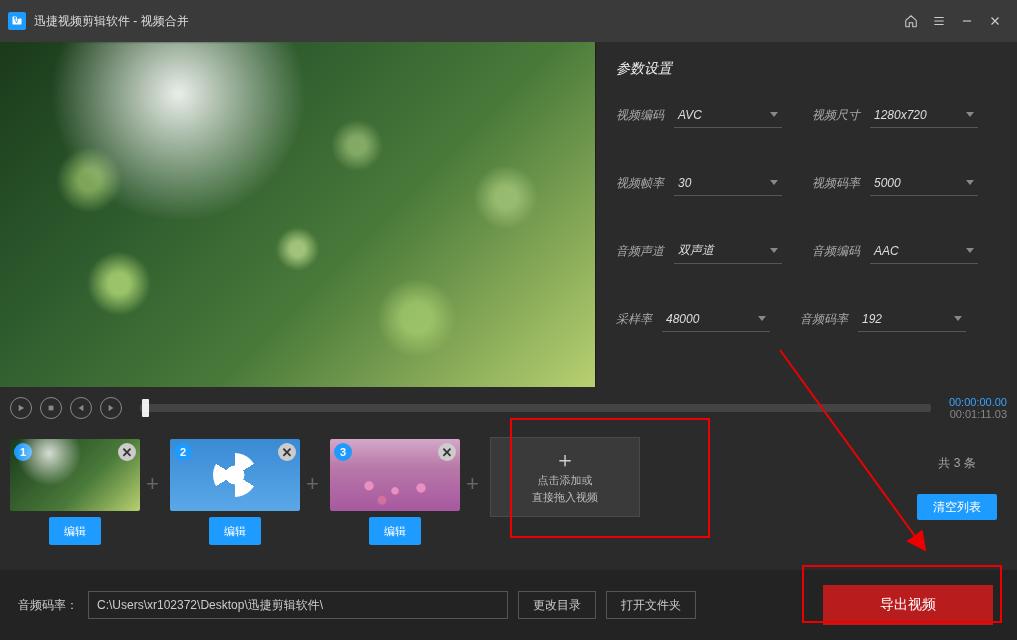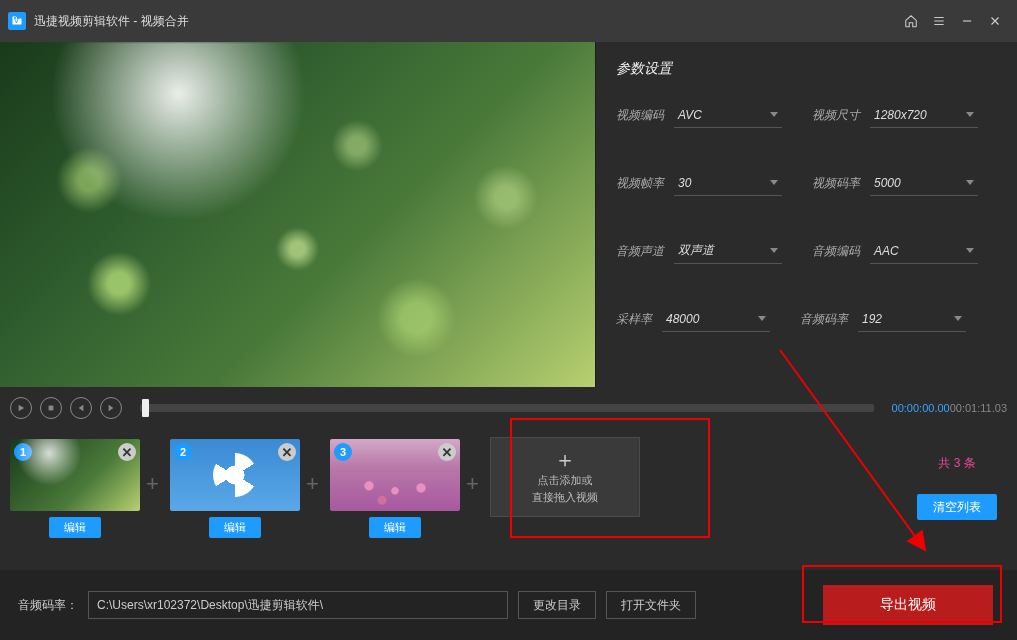--- a/index.html
+++ b/index.html
@@ -37,46 +37,46 @@
 .param-label { font-size: 12px; color: #aaa; white-space: nowrap; }
 .select { width: 108px; height: 26px; background: #2b2b2b; border: none; border-bottom: 1px solid #555; color: #ddd; font-size: 12px; display: flex; align-items: center; justify-content: space-between; padding: 0 4px; cursor: pointer; }
 .select .chev { width: 0; height: 0; border-left: 4px solid transparent; border-right: 4px solid transparent; border-top: 5px solid #888; }
 
 
 .controls { height: 42px; display: flex; align-items: center; padding: 0 10px; gap: 8px; background: #2b2b2b; }
 .ctrl-btn { width: 22px; height: 22px; border: 1.5px solid #888; border-radius: 50%; display: flex; align-items: center; justify-content: center; cursor: pointer; color: #888; }
 .ctrl-btn svg { width: 8px; height: 8px; }
 .timeline { flex: 1; height: 8px; background: #444; position: relative; margin: 0 10px; border-radius: 2px; }
 .playhead { position: absolute; left: 2px; top: -5px; width: 7px; height: 18px; background: #eee; border-radius: 1px; }
-.times { display: flex; flex-direction: row; align-items: flex-end; font-size: 11px; gap: 0; }
+.times { display: flex; flex-direction: column; align-items: flex-end; font-size: 11px; gap: 0; }
 .time-cur { color: #3aa3ff; }
 .time-tot { color: #888; }
 
 
 .clips { height: 130px; display: flex; align-items: flex-start; padding: 10px 10px; gap: 6px; background: #2b2b2b; position: relative; }
 .clip { display: flex; flex-direction: column; align-items: center; gap: 6px; }
 .thumb { width: 130px; height: 72px; border-radius: 2px; position: relative; overflow: hidden; }
 .thumb1 { background: linear-gradient(135deg,#1a3a1a 0%,#4a7a3a 60%,#b8d070 100%); }
 .thumb1::after{content:"";position:absolute;inset:0;background:radial-gradient(circle at 30% 20%, rgba(255,255,255,0.8) 0%, transparent 30%);}
 .thumb2 { background: linear-gradient(180deg,#3a8ad4 0%,#5aa8e8 100%); }
 .thumb2::after{content:"";position:absolute;left:50%;top:50%;width:44px;height:44px;transform:translate(-50%,-50%);background:radial-gradient(circle,#fff 30%,transparent 31%),conic-gradient(#fff 0 60deg,transparent 60deg 120deg,#fff 120deg 180deg,transparent 180deg 240deg,#fff 240deg 300deg,transparent 300deg 360deg);border-radius:50%;}
 .thumb3 { background: linear-gradient(180deg,#d4a8c8 0%,#b878a8 40%,#a858a0 100%); }
 .thumb3::after{content:"";position:absolute;inset:0;background:radial-gradient(circle at 30% 65%,#e890c0 4%,transparent 5%),radial-gradient(circle at 50% 72%,#e890c0 4%,transparent 5%),radial-gradient(circle at 70% 68%,#e890c0 4%,transparent 5%),radial-gradient(circle at 40% 85%,#d070a0 4%,transparent 5%);}
 .badge { position: absolute; left: 4px; top: 4px; width: 18px; height: 18px; background: #1e9bff; border-radius: 50%; color: #fff; font-size: 11px; display: flex; align-items: center; justify-content: center; font-weight: bold; }
 .close-x { position: absolute; right: 4px; top: 4px; width: 18px; height: 18px; background: #ccc; border-radius: 50%; color: #333; font-size: 13px; display: flex; align-items: center; justify-content: center; cursor: pointer; font-weight: bold; }
-.edit-btn { width: 52px; height: 21px; background: #1e9bff; color: #fff; font-size: 11px; display: flex; align-items: center; justify-content: center; border-radius: 2px; cursor: pointer; }
+.edit-btn { width: 52px; height: 28px; background: #1e9bff; color: #fff; font-size: 11px; display: flex; align-items: center; justify-content: center; border-radius: 2px; cursor: pointer; }
 .plus-sep { width: 18px; color: #666; font-size: 22px; align-self: center; margin-top: -20px; }
 
 .add-box { width: 150px; height: 80px; background: #3a3a3a; border: 1px solid #4a4a4a; display: flex; flex-direction: column; align-items: center; justify-content: center; cursor: pointer; color: #bbb; font-size: 11px; gap: 2px; margin-top: -2px; }
 .add-box .big-plus { font-size: 22px; color: #ccc; line-height: 1; }
 
 .red-box1 { position: absolute; border: 2px solid #e00; pointer-events: none; }
 
 .right-side { position: absolute; right: 20px; top: 455px; display: flex; flex-direction: column; align-items: center; gap: 22px; }
-.count-txt { font-size: 12px; color: #ec4899; }
+.count-txt { font-size: 12px; color: #a3a3a3; }
 .clear-btn { width: 80px; height: 26px; background: #1e9bff; color: #fff; font-size: 12px; display: flex; align-items: center; justify-content: center; border-radius: 2px; cursor: pointer; }
 
 
 .footer { position: absolute; left: 0; right: 0; bottom: 0; height: 70px; background: #232323; display: flex; align-items: center; padding: 0 18px; gap: 10px; }
 .out-label { font-size: 12px; color: #ccc; }
 .out-path { flex: 0 0 420px; height: 28px; background: #232323; border: 1px solid #555; color: #ccc; font-size: 12px; padding: 0 8px; display: flex; align-items: center; }
 .footer-btn { height: 28px; padding: 0 14px; border: 1px solid #555; color: #ccc; font-size: 12px; display: flex; align-items: center; cursor: pointer; background: #232323; }
 .export-btn { width: 170px; height: 40px; background: #b91c1c; color: #fff; font-size: 14px; display: flex; align-items: center; justify-content: center; cursor: pointer; position: absolute; right: 24px; }
 
 

